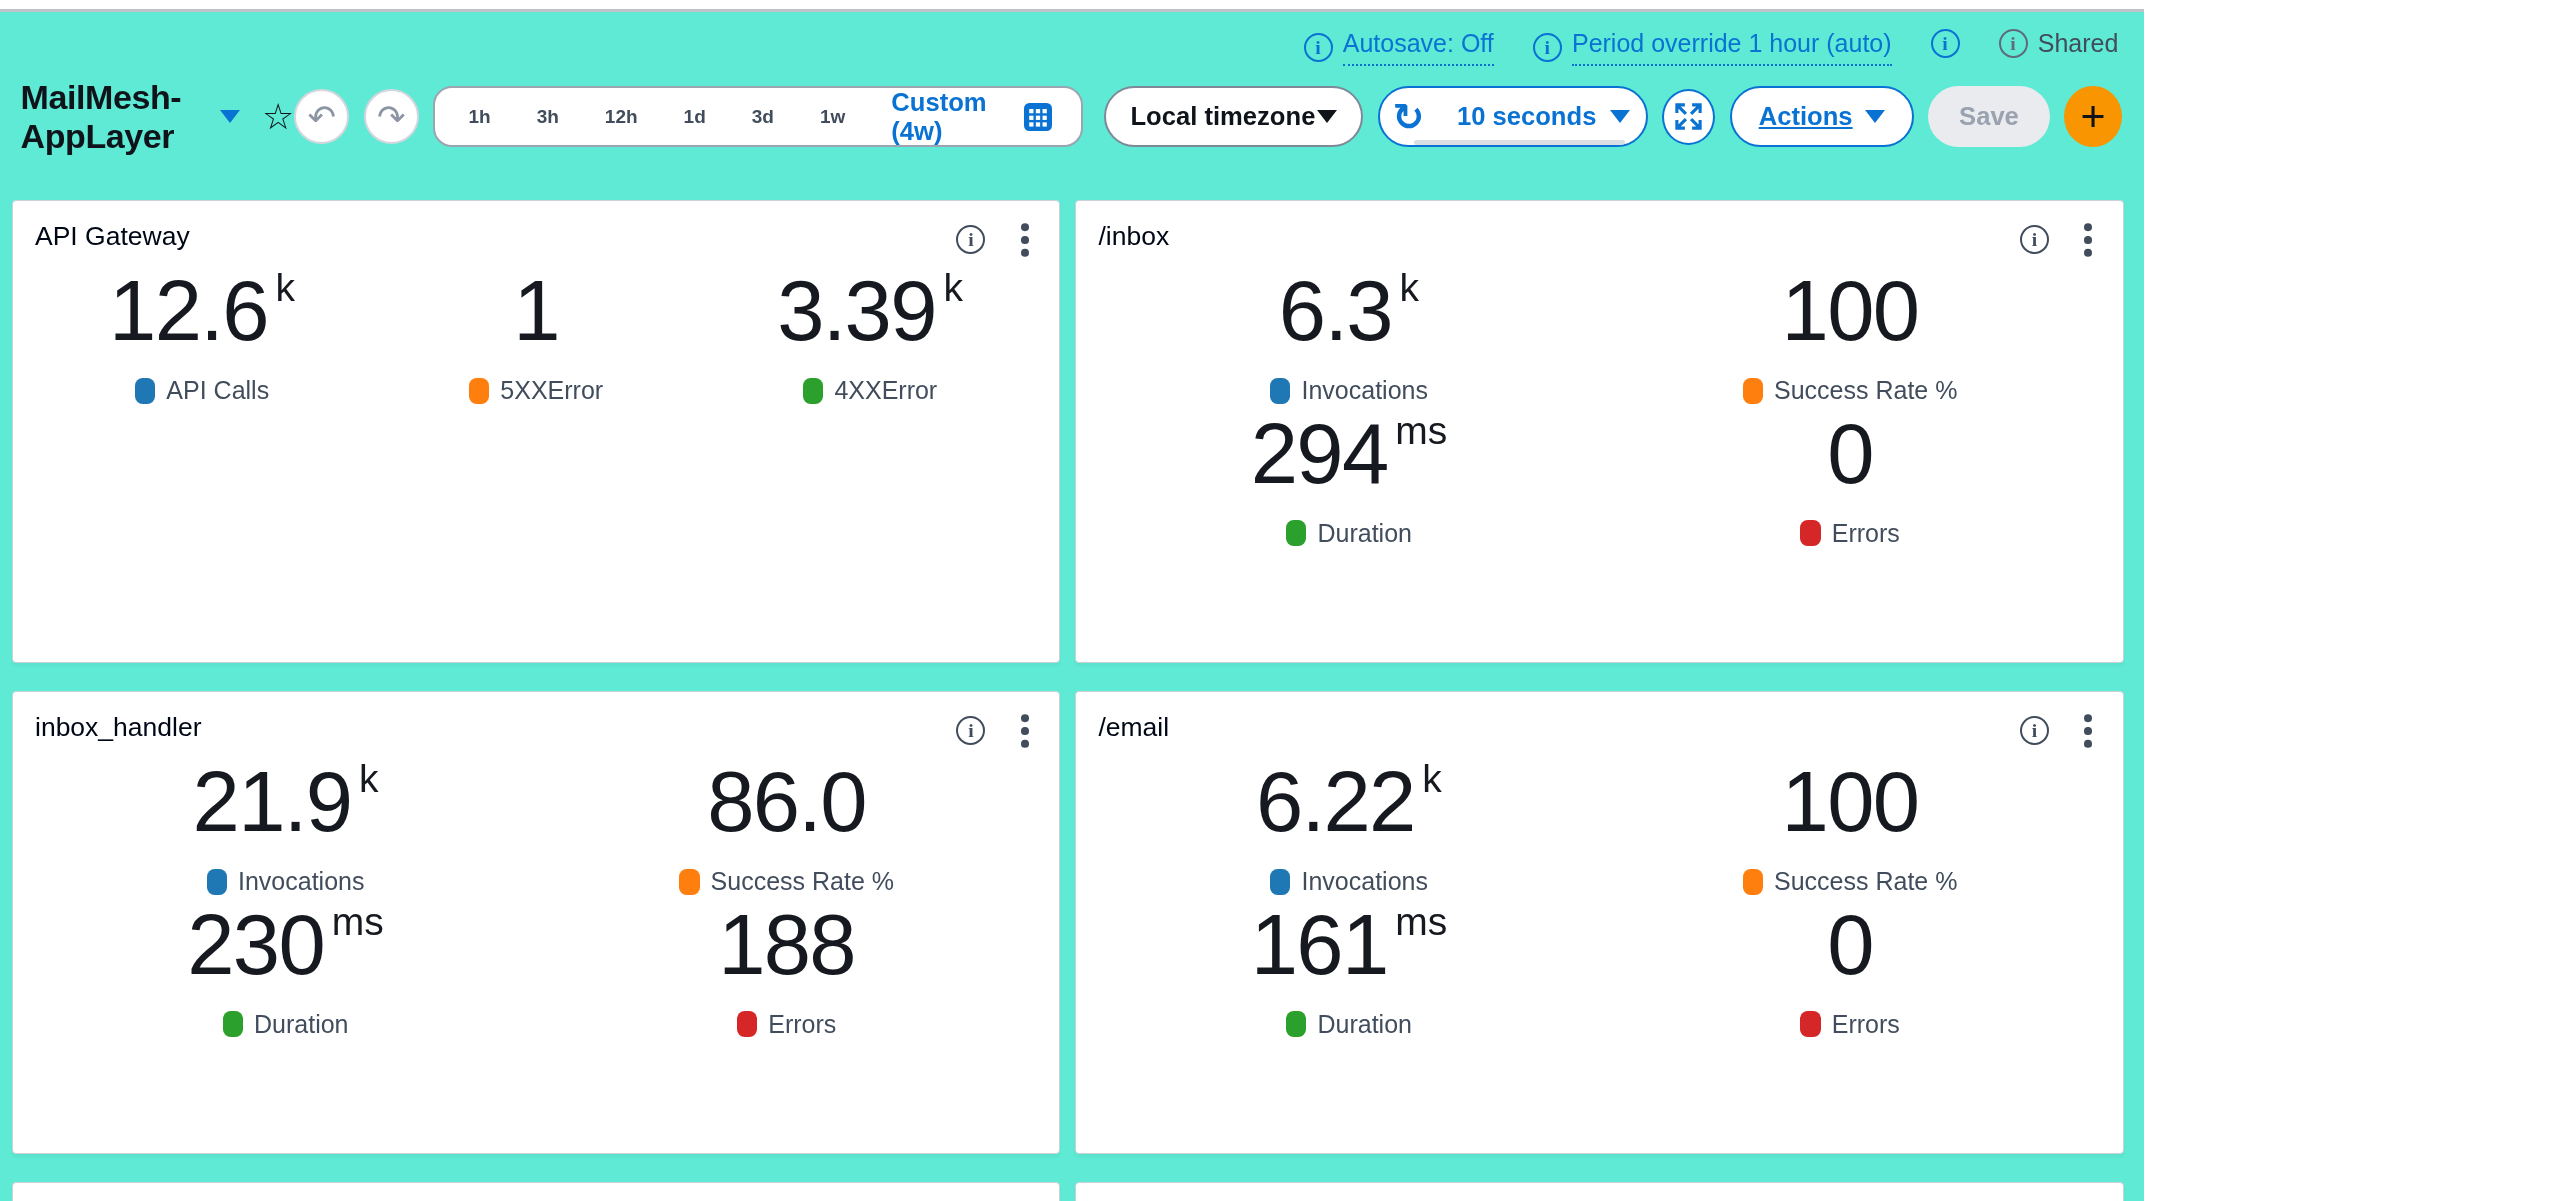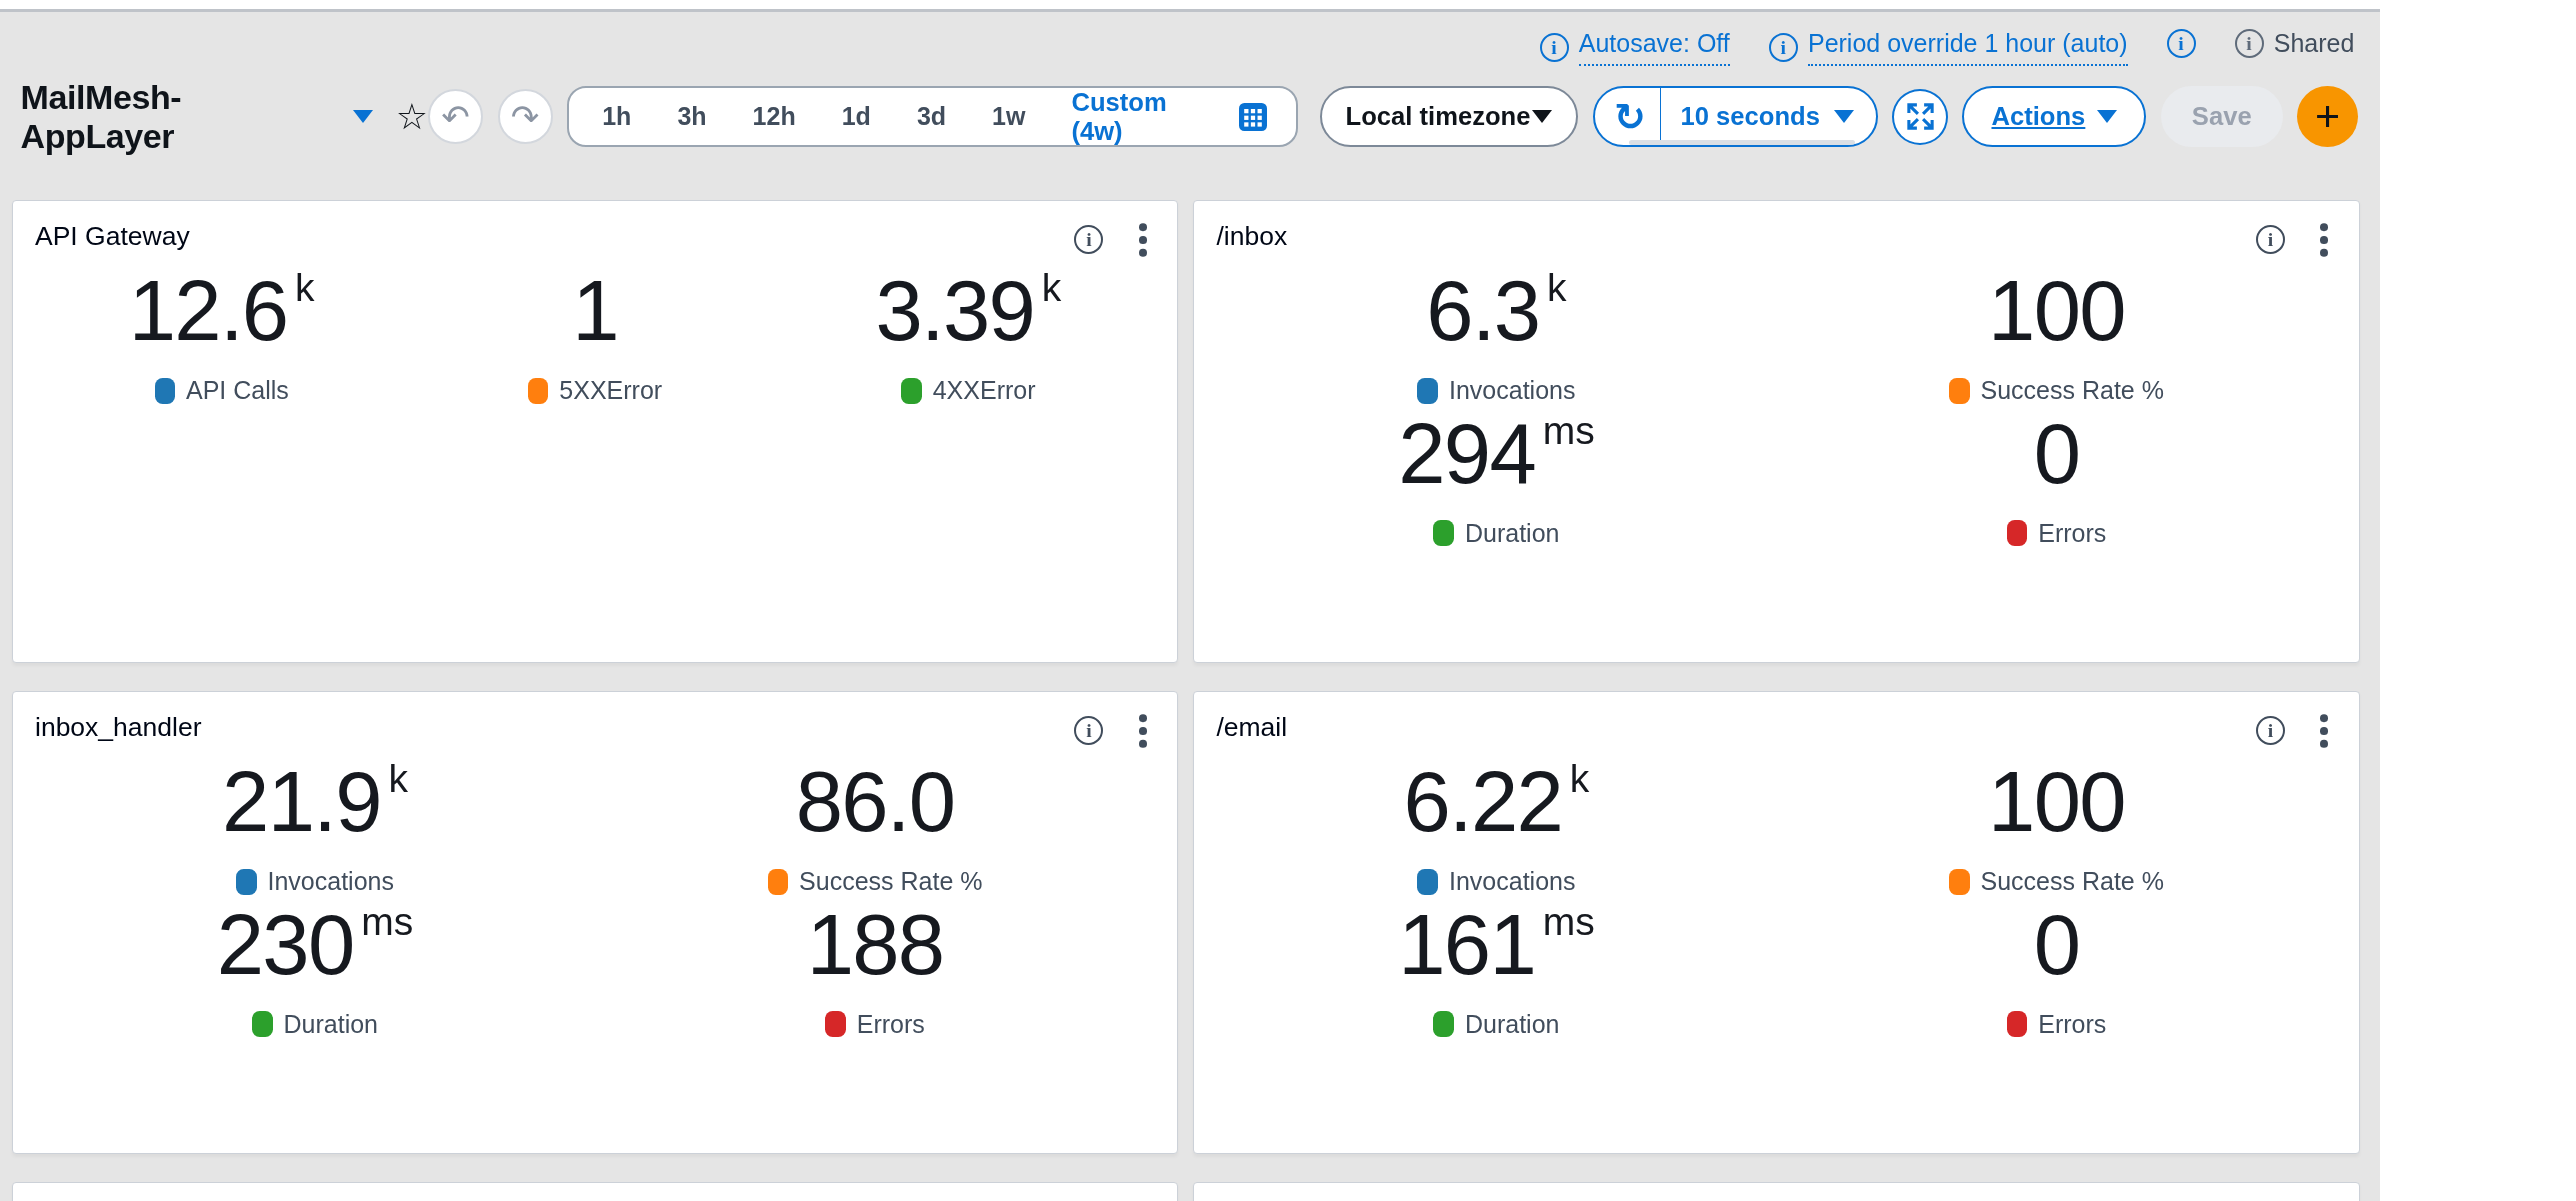--- a/index.html
+++ b/index.html
@@ -1,19 +1,19 @@
 <!DOCTYPE html>
 <html style="font-size:13.7px"><head>
 <meta charset="utf-8">
 <style>
   * { margin:0; padding:0; box-sizing:border-box; }
   body { background:#fff; }
   .screen {
-    width:2380px; height:1202px; overflow:hidden; position:relative;
-    background:#e5e5e5; color:#0f141a;
+    width:2144px; height:1202px; overflow:hidden; position:relative;
+    background:#5eead4; color:#0f141a;
     font-family:"Liberation Sans","DejaVu Sans",sans-serif;
   }
   .top-strip { height:12px; background:#ffffff; border-bottom:3.4px solid #bfc3c9; }
 
   
   .utility-row {
     display:flex; justify-content:flex-end; align-items:flex-start;
     gap:39px; padding:17px 25.6px 0 25.6px; height:61px;
   }
   .u-item { display:flex; align-items:center; gap:10.2px; font-size:25px; font-weight:500; }
@@ -47,21 +47,21 @@
   .icon-circle {
     width:55px; height:55px; border-radius:50%; border:2.6px solid #d3d7dd; background:#fff;
     display:flex; align-items:center; justify-content:center;
     color:#8c95a3; font-size:34px; line-height:1;
     font-family:"DejaVu Sans",sans-serif;
   }
   .segmented {
     display:flex; align-items:center; height:61px; background:#fff;
     border:2.6px solid #9aa5b1; border-radius:19px; padding:0 10.2px; margin-right:6.8px;
   }
-  .seg-item { padding:0 23px; font-size:25px; font-weight:700; color:#414d5c; cursor:default; }
+  .seg-item { padding:0 23px; font-size:19px; font-weight:700; color:#414d5c; cursor:default; }
   .seg-custom { display:flex; align-items:center; gap:13.7px; padding:0 17px 0 23px; color:#0972d3; font-size:25.6px; font-weight:700; }
   .cal-icon { flex:none; display:block; }
 
   .btn {
     height:61px; border-radius:31px; display:flex; align-items:center; justify-content:center;
     font-size:25.6px; font-weight:700; background:#fff; white-space:nowrap;
   }
   .btn-tz { border:2.6px solid #7d8998; color:#0f141a; padding:13px 24px; gap:2px;justify-content:flex-end; }
   .btn-tz .caret-down { border-top-color:#0f141a; }
   .btn-refresh { border:2.6px solid #0972d3; color:#0972d3; padding:0; overflow:hidden; position:relative; }

